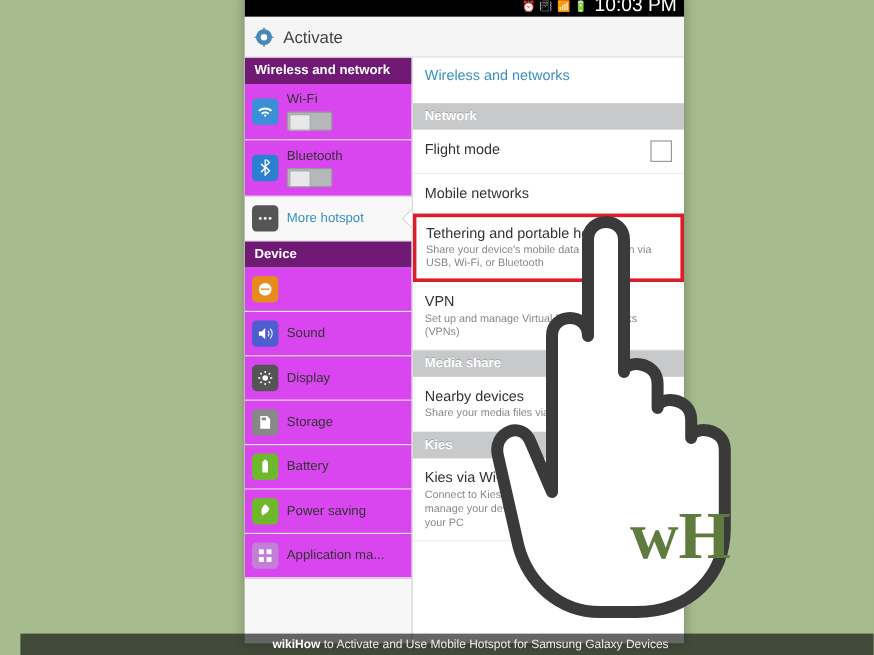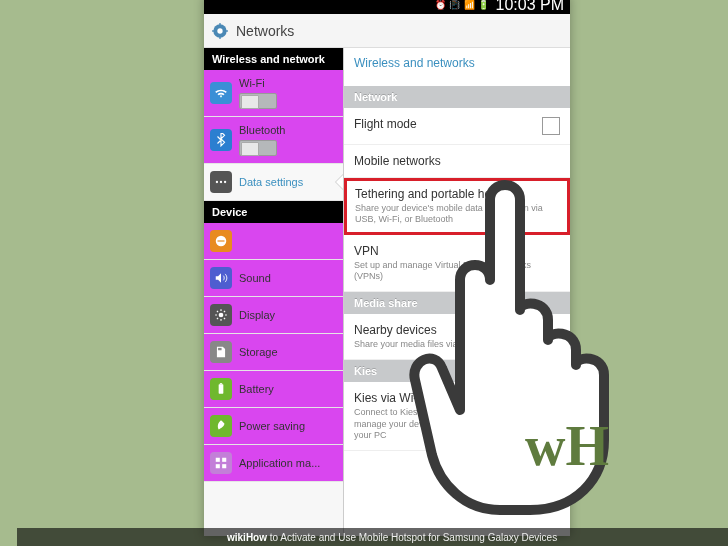--- a/index.html
+++ b/index.html
@@ -47,21 +47,21 @@
   }
   .header-title { font-size: 14px; color: #444; }
   .content { display: flex; height: calc(100% - 52px); }
   .sidebar {
     width: 140px;
     background: #f7f7f7;
     border-right: 1px solid #ccc;
     overflow: hidden;
   }
   .cat-header {
-    background: #000000;
+    background: #701a75;
     color: #fff;
     font-size: 11px;
     padding: 5px 8px;
     font-weight: bold;
   }
   .side-item {
     display: flex;
     align-items: center;
     gap: 7px;
     padding: 7px 6px;
@@ -173,21 +173,21 @@
           <circle cx="12" cy="12" r="10" fill="#4a88b5"></circle>
           <circle cx="12" cy="12" r="4" fill="#fff"></circle>
           <g stroke="#4a88b5" stroke-width="2">
             <line x1="12" y1="0" x2="12" y2="4"></line>
             <line x1="12" y1="20" x2="12" y2="24"></line>
             <line x1="0" y1="12" x2="4" y2="12"></line>
             <line x1="20" y1="12" x2="24" y2="12"></line>
           </g>
         </svg>
     </span>
-    <span class="header-title">Networks</span>
+    <span class="header-title">Activate</span>
   </div>
 
   <div class="content">
     <div class="sidebar">
       <div class="cat-header">Wireless and network</div>
 
       <div class="side-item">
         <span class="side-icon" style="background:#3a8fd6">
           <svg viewBox="0 0 24 24" fill="#fff">
               <path d="M12 20l-2-3c1-1 3-1 4 0zM6 14c3-3 9-3 12 0l-2 2c-2-2-6-2-8 0zM2 10c5-5 15-5 20 0l-2 2c-4-4-12-4-16 0z"></path>
@@ -213,21 +213,21 @@
 
 
       <div class="side-item selected">
         <span class="side-icon" style="background:#555">
           <svg viewBox="0 0 24 24" fill="#fff">
               <circle cx="5" cy="12" r="2"></circle>
               <circle cx="12" cy="12" r="2"></circle>
               <circle cx="19" cy="12" r="2"></circle>
             </svg>
         </span>
-        <span class="side-label">Data settings</span>
+        <span class="side-label">More hotspot</span>
         <span class="tri"></span>
       </div>
 
       <div class="cat-header">Device</div>
 
       <div class="side-item">
         <span class="side-icon" style="background:#e88b1f">
           <svg viewBox="0 0 24 24">
               <circle cx="12" cy="12" r="9" fill="#fff"></circle>
               <rect x="6" y="11" width="12" height="2" fill="#e88b1f"></rect>

